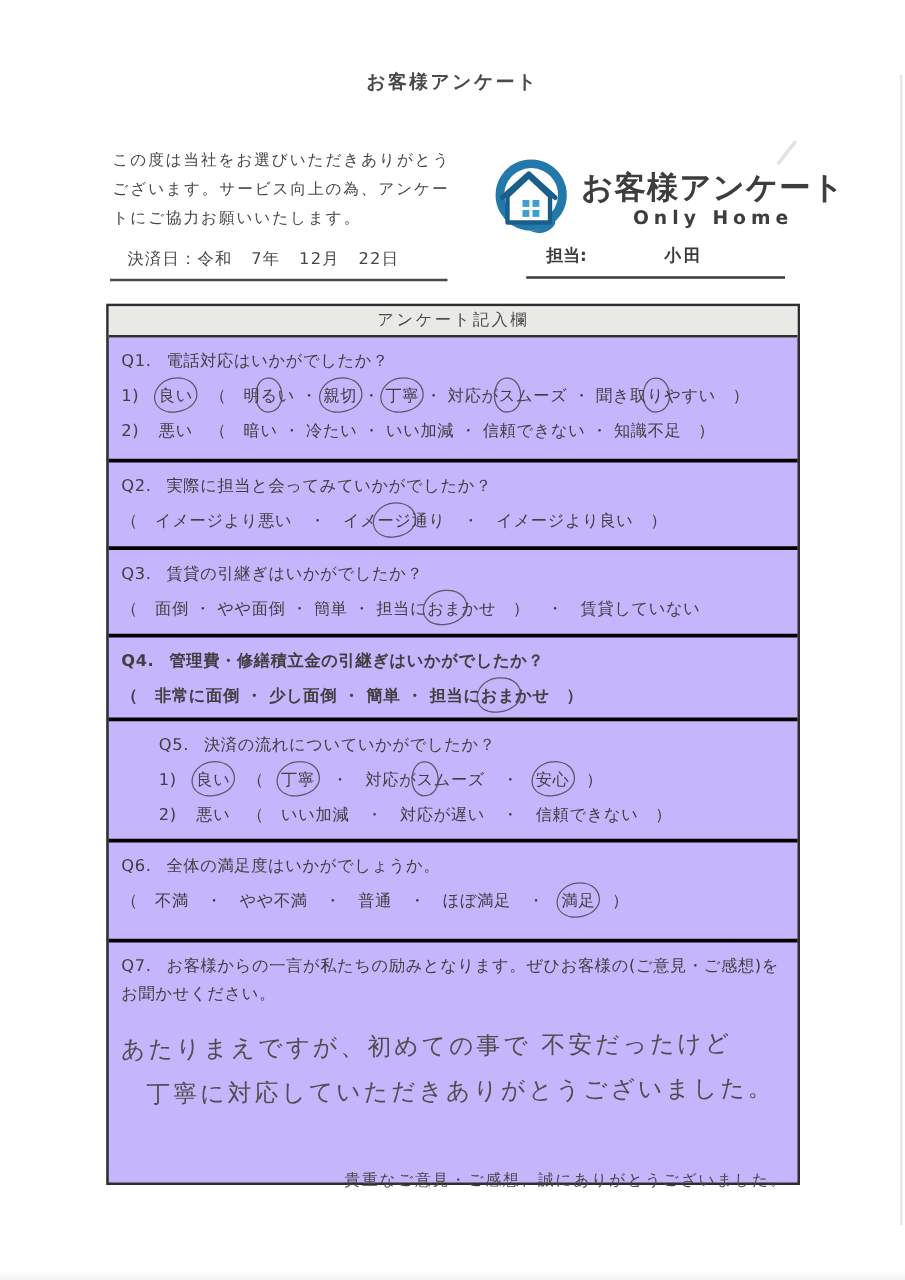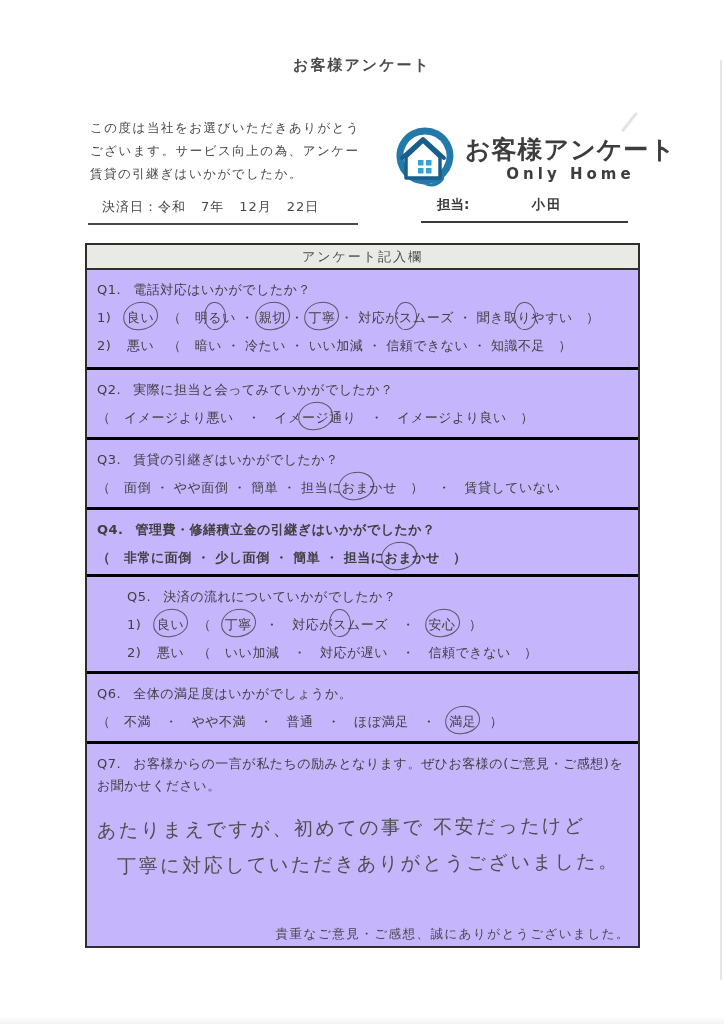--- a/index.html
+++ b/index.html
@@ -57,21 +57,21 @@
 
   <div class="edge-right"></div>
   <div class="smudge"></div>
   <div class="edge-bottom"></div>
 
   <div class="doc-title">お客様アンケート</div>
 
   <div class="intro">
     <div>この度は当社をお選びいただきありがとう</div>
     <div>ございます。サービス向上の為、アンケー</div>
-    <div>賃貸の引継ぎはいかがでしたか。</div>
+    <div>トにご協力お願いいたします。</div>
   </div>
 
   <div class="dateline"><span>決済日：令和</span><span class="part">7年</span><span class="part">12月</span><span class="part">22日</span></div>
 
   <div class="logo">
     <svg class="logo-mark" viewBox="0 0 64 66">
 
       <path d="M32 5 A 25 25 0 1 1 31.9 5 Z" fill="none" stroke="#2379aa" stroke-width="7"></path>
       <path d="M50 49 Q 42 60 30 58 Q 40 64 49 56 Q 53 52 50 49 Z" fill="#2379aa"></path>
 
@@ -127,21 +127,21 @@
           <div class="qtitle"><span class="qnum">Q5.</span><span>決済の流れについていかがでしたか？</span></div>
           <div class="orow">
             <span class="pfx">1)</span>
             <span class="segs"><span class="crc">良い</span><span>　（　</span><span class="crc">丁寧</span><span>　・　対応が</span><span class="crc">ス</span><span>ムーズ</span><span>　・　</span><span class="crc">安心</span><span>　）</span></span>
           </div>
           <div class="orow">
             <span class="pfx">2)</span>
             <span class="segs"><span>悪い</span><span>　（　いい加減　・　対応が遅い　・　信頼できない　）</span></span>
           </div>
         </div>
-        <div class="qblock" style="height: 70px;">
+        <div class="qblock" style="height: 80px;">
           <div class="qtitle"><span class="qnum">Q6.</span><span>全体の満足度はいかがでしょうか。</span></div>
           <div class="orow">
             <span class="segs"><span>（　不満　・　やや不満　・　普通　・　ほぼ満足　・　</span><span class="crc">満足</span><span>　）</span></span>
           </div>
         </div>
         <div class="qblock" style="height: 206px;">
           <div class="qtitle"><span class="qnum">Q7.</span><span>お客様からの一言が私たちの励みとなります。ぜひお客様の(ご意見・ご感想)をお聞かせください。</span></div>
           <div class="hw">
             <div>あたりまえですが、初めての事で 不安だったけど</div>
             <div class="hw2">丁寧に対応していただきありがとうございました。</div>

